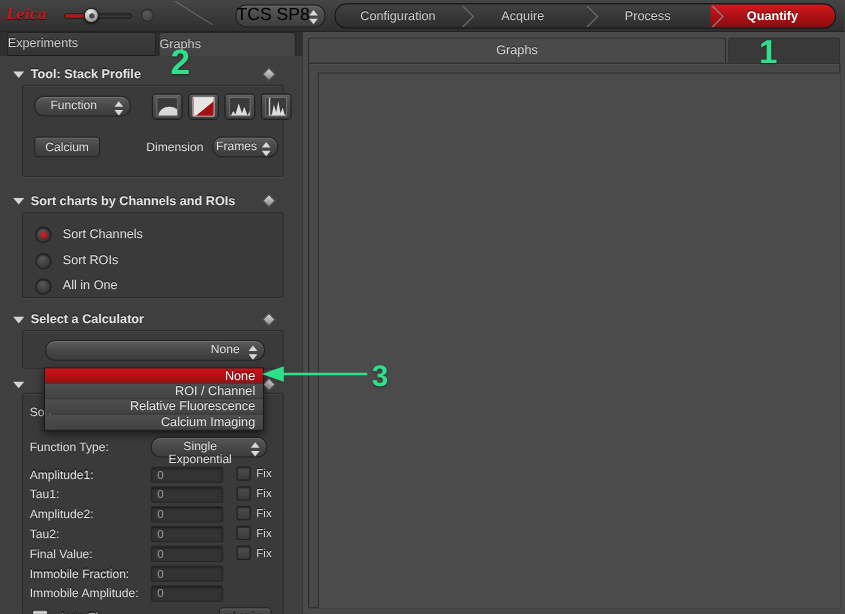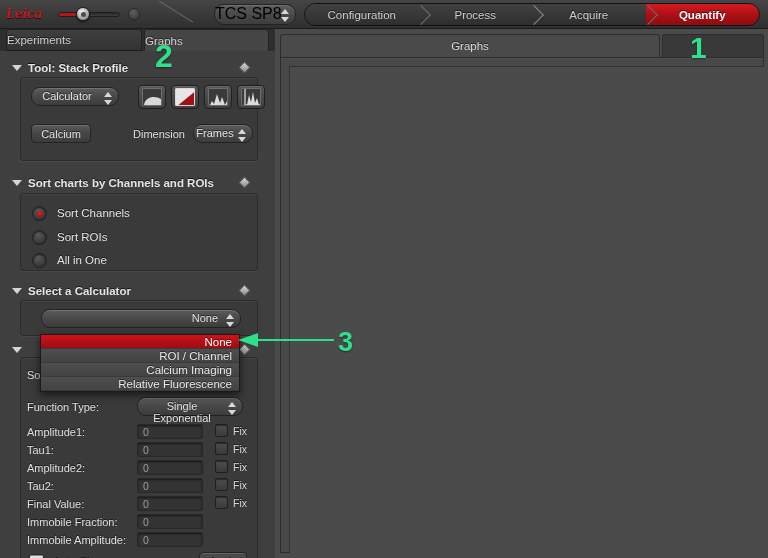--- a/index.html
+++ b/index.html
@@ -346,25 +346,25 @@
       <span class="spin">
           <i class="up"></i>
           <i class="dn"></i>
         </span>
     </div>
 
     <div class="wf">
       <div class="wf-step">
           <span>Configuration</span>
         </div>
+      <div class="wf-step">
+          <span>Acquire</span>
+        </div>
       <div class="wf-step pre-active">
           <span>Process</span>
-        </div>
-      <div class="wf-step">
-          <span>Acquire</span>
         </div>
       <div class="wf-step active">
           <span>Quantify</span>
         </div>
     </div>
   </div>
 
   <div class="leftpanel">
 
     <div class="tabrow">
@@ -379,21 +379,21 @@
     <div class="panelbody">
 
       <div class="sect-head" style="top:9px;">
         <span class="tri"></span>
         <span>Tool: Stack Profile</span>
       </div>
       <div class="diamond" style="left:240px; top:12px;"></div>
 
       <div class="groupbox" style="left:20px; top:26px; width:238px; height:84px;">
         <div class="combo ctr" style="left:10px; top:9px; width:88px;">
-          <span class="ctext">Calculator</span>
+          <span class="ctext">Function</span>
           <span class="spin">
               <i class="up"></i>
               <i class="dn"></i>
             </span>
         </div>
 
         <div class="iconbtn" style="left:117px; top:7px;">
           <div class="inner">
             <svg width="22" height="18" viewBox="0 0 22 18">
               <path d="M1 17 C1 5, 21 5, 21 17 Z" fill="#d9d9d9"></path>
@@ -542,24 +542,24 @@
     </div>
 
     <div class="dropmenu">
       <div class="dropitem hl">
           <span>None</span>
         </div>
       <div class="dropitem">
           <span>ROI / Channel</span>
         </div>
       <div class="dropitem">
+          <span>Relative Fluorescence</span>
+        </div>
+      <div class="dropitem">
           <span>Calcium Imaging</span>
-        </div>
-      <div class="dropitem">
-          <span>Relative Fluorescence</span>
         </div>
     </div>
 
   </div>
 
   <div class="rightpanel">
     <div class="gtabrow">
       <div class="gtab" id="gtab-graphs">
         <span>Graphs</span>
       </div>

